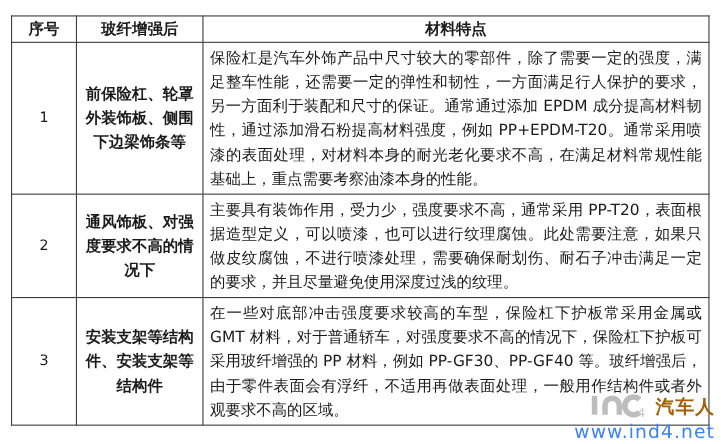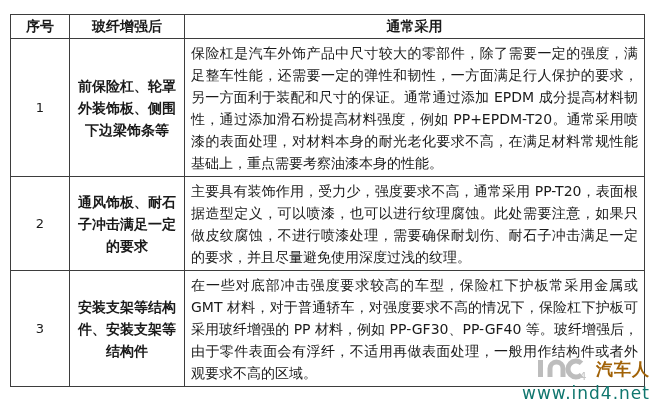--- a/index.html
+++ b/index.html
@@ -62,52 +62,52 @@
     gap: 3px; height: 26px;
   }
   .wm-cn {
     font-size: 17px;
     font-weight: bold;
     color: #a16207;
     letter-spacing: 1px;
   }
   .wm-url {
     font-size: 17px;
-    color: #0f766e;
+    color: #3b82f6;
     letter-spacing: 1px;
     line-height: 22px;
   }
 </style>
 </head>
 <body>
 
 <div class="page">
 
   <table class="material-table">
     <colgroup>
       <col style="width:59px">
       <col style="width:115px">
       <col style="width:460px">
     </colgroup>
     <thead>
       <tr>
         <th>序号</th>
         <th>玻纤增强后</th>
-        <th>通常采用</th>
+        <th>材料特点</th>
       </tr>
     </thead>
     <tbody>
       <tr class="row-1">
         <td class="cell-no">1</td>
         <td class="cell-category">前保险杠、轮罩外装饰板、侧围下边梁饰条等</td>
         <td class="cell-features">保险杠是汽车外饰产品中尺寸较大的零部件，除了需要一定的强度，满足整车性能，还需要一定的弹性和韧性，一方面满足行人保护的要求，另一方面利于装配和尺寸的保证。通常通过添加 EPDM 成分提高材料韧性，通过添加滑石粉提高材料强度，例如 PP+EPDM-T20。通常采用喷漆的表面处理，对材料本身的耐光老化要求不高，在满足材料常规性能基础上，重点需要考察油漆本身的性能。</td>
       </tr>
       <tr class="row-2">
         <td class="cell-no">2</td>
-        <td class="cell-category">通风饰板、耐石子冲击满足一定的要求</td>
+        <td class="cell-category">通风饰板、对强度要求不高的情况下</td>
         <td class="cell-features">主要具有装饰作用，受力少，强度要求不高，通常采用 PP-T20，表面根据造型定义，可以喷漆，也可以进行纹理腐蚀。此处需要注意，如果只做皮纹腐蚀，不进行喷漆处理，需要确保耐划伤、耐石子冲击满足一定的要求，并且尽量避免使用深度过浅的纹理。</td>
       </tr>
       <tr class="row-3">
         <td class="cell-no">3</td>
         <td class="cell-category">安装支架等结构件、安装支架等结构件</td>
         <td class="cell-features">在一些对底部冲击强度要求较高的车型，保险杠下护板常采用金属或 GMT 材料，对于普通轿车，对强度要求不高的情况下，保险杠下护板可采用玻纤增强的 PP 材料，例如 PP-GF30、PP-GF40 等。玻纤增强后，由于零件表面会有浮纤，不适用再做表面处理，一般用作结构件或者外观要求不高的区域。</td>
       </tr>
     </tbody>
   </table>
 

